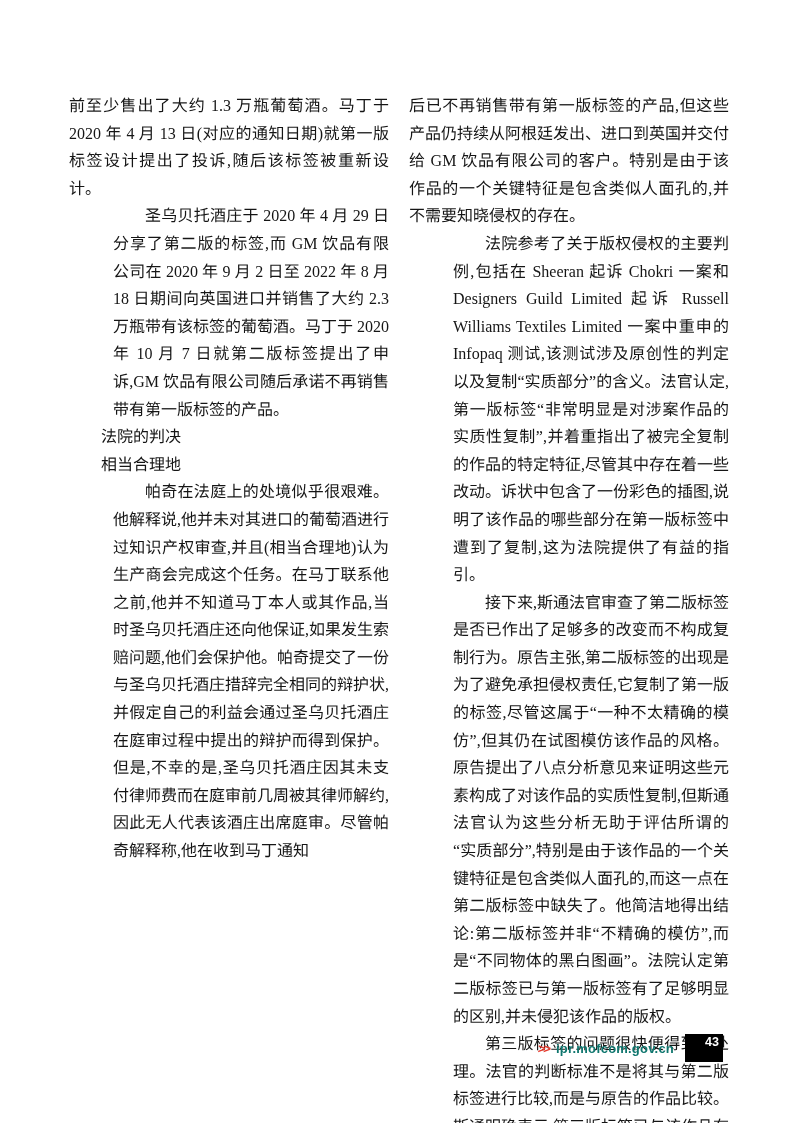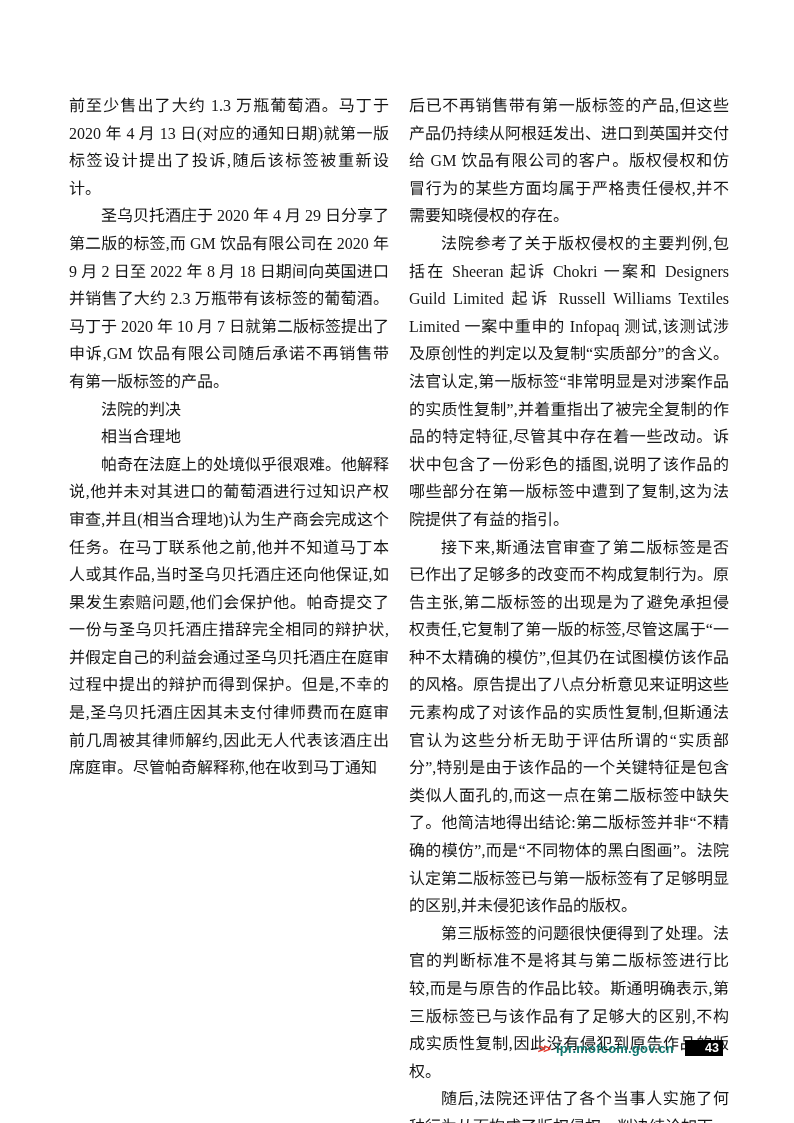--- a/index.html
+++ b/index.html
@@ -28,21 +28,21 @@
     text-align: justify;
     text-justify: inter-ideograph;
   }
   .col p, .col h3 {
     margin: 0;
     padding: 0;
     font-size: 16px;
     line-height: 27.6px;
     font-weight: normal;
   }
-  .col p.ind { text-indent: 2em; }
+  .col p.ind { text-indent: 2em; margin-left: 44px; }
   .col h3.heading {
     font-weight: normal;
     text-indent: 2em;
   }
   .footer {
     position: absolute;
     top: 1039px;
     left: 0;
     width: 723px;
     height: 18px;
@@ -61,21 +61,21 @@
   }
   .url {
     font-size: 13px;
     font-weight: bold;
     color: #0f766e;
     letter-spacing: 0.2px;
   }
   .pagebox {
     margin-left: 11px;
     width: 38px;
-    height: 16px;
+    height: 28px;
     background: #000000;
     color: #ffffff;
     font-size: 12.5px;
     font-weight: bold;
     line-height: 16px;
     text-align: right;
     padding-right: 4px;
   }
 </style>
 </head>
@@ -83,21 +83,21 @@
 
 <div class="columns">
   <div class="col">
     <p>前至少售出了大约 1.3 万瓶葡萄酒。马丁于 2020 年 4 月 13 日(对应的通知日期)就第一版标签设计提出了投诉,随后该标签被重新设计。</p>
     <p class="ind">圣乌贝托酒庄于 2020 年 4 月 29 日分享了第二版的标签,而 GM 饮品有限公司在 2020 年 9 月 2 日至 2022 年 8 月 18 日期间向英国进口并销售了大约 2.3 万瓶带有该标签的葡萄酒。马丁于 2020 年 10 月 7 日就第二版标签提出了申诉,GM 饮品有限公司随后承诺不再销售带有第一版标签的产品。</p>
     <h3 class="heading">法院的判决</h3>
     <h3 class="heading">相当合理地</h3>
     <p class="ind">帕奇在法庭上的处境似乎很艰难。他解释说,他并未对其进口的葡萄酒进行过知识产权审查,并且(相当合理地)认为生产商会完成这个任务。在马丁联系他之前,他并不知道马丁本人或其作品,当时圣乌贝托酒庄还向他保证,如果发生索赔问题,他们会保护他。帕奇提交了一份与圣乌贝托酒庄措辞完全相同的辩护状,并假定自己的利益会通过圣乌贝托酒庄在庭审过程中提出的辩护而得到保护。但是,不幸的是,圣乌贝托酒庄因其未支付律师费而在庭审前几周被其律师解约,因此无人代表该酒庄出席庭审。尽管帕奇解释称,他在收到马丁通知</p>
   </div>
   <div class="col">
-    <p>后已不再销售带有第一版标签的产品,但这些产品仍持续从阿根廷发出、进口到英国并交付给 GM 饮品有限公司的客户。版权侵权和仿冒行为的某些方面均属于严格责任侵权,并不需要知晓侵权的存在。</p>
+    <p>后已不再销售带有第一版标签的产品,但这些产品仍持续从阿根廷发出、进口到英国并交付给 GM 饮品有限公司的客户。特别是由于该作品的一个关键特征是包含类似人面孔的,并不需要知晓侵权的存在。</p>
     <p class="ind">法院参考了关于版权侵权的主要判例,包括在 Sheeran 起诉 Chokri 一案和 Designers Guild Limited 起诉 Russell Williams Textiles Limited 一案中重申的 Infopaq 测试,该测试涉及原创性的判定以及复制“实质部分”的含义。法官认定,第一版标签“非常明显是对涉案作品的实质性复制”,并着重指出了被完全复制的作品的特定特征,尽管其中存在着一些改动。诉状中包含了一份彩色的插图,说明了该作品的哪些部分在第一版标签中遭到了复制,这为法院提供了有益的指引。</p>
     <p class="ind">接下来,斯通法官审查了第二版标签是否已作出了足够多的改变而不构成复制行为。原告主张,第二版标签的出现是为了避免承担侵权责任,它复制了第一版的标签,尽管这属于“一种不太精确的模仿”,但其仍在试图模仿该作品的风格。原告提出了八点分析意见来证明这些元素构成了对该作品的实质性复制,但斯通法官认为这些分析无助于评估所谓的“实质部分”,特别是由于该作品的一个关键特征是包含类似人面孔的,而这一点在第二版标签中缺失了。他简洁地得出结论:第二版标签并非“不精确的模仿”,而是“不同物体的黑白图画”。法院认定第二版标签已与第一版标签有了足够明显的区别,并未侵犯该作品的版权。</p>
     <p class="ind">第三版标签的问题很快便得到了处理。法官的判断标准不是将其与第二版标签进行比较,而是与原告的作品比较。斯通明确表示,第三版标签已与该作品有了足够大的区别,不构成实质性复制,因此没有侵犯到原告作品的版权。</p>
     <p class="ind">随后,法院还评估了各个当事人实施了何种行为从而构成了版权侵权。判决结论如下:</p>
   </div>
 </div>
 
 <div class="footer">
   <span class="chev">&gt;&gt;</span>
   <span class="url">ipr.mofcom.gov.cn</span>

